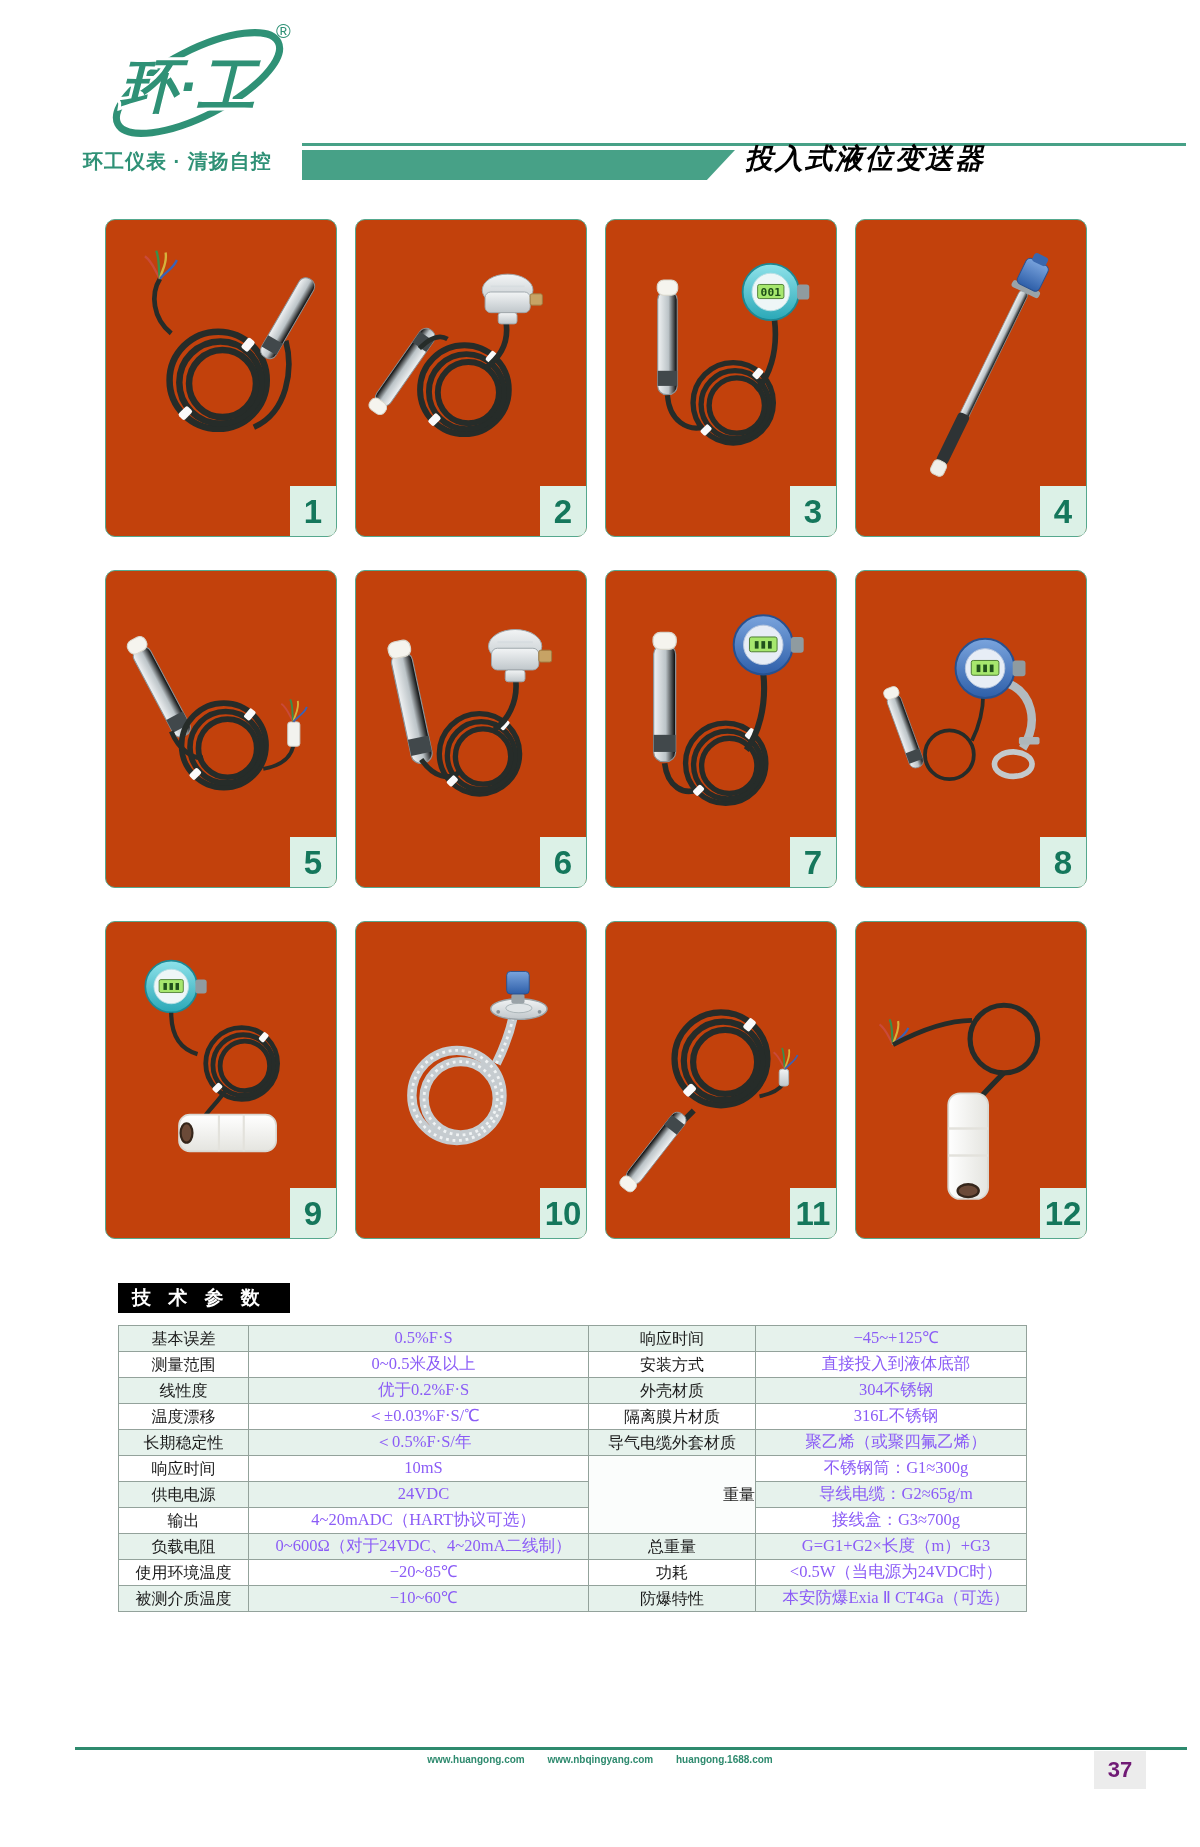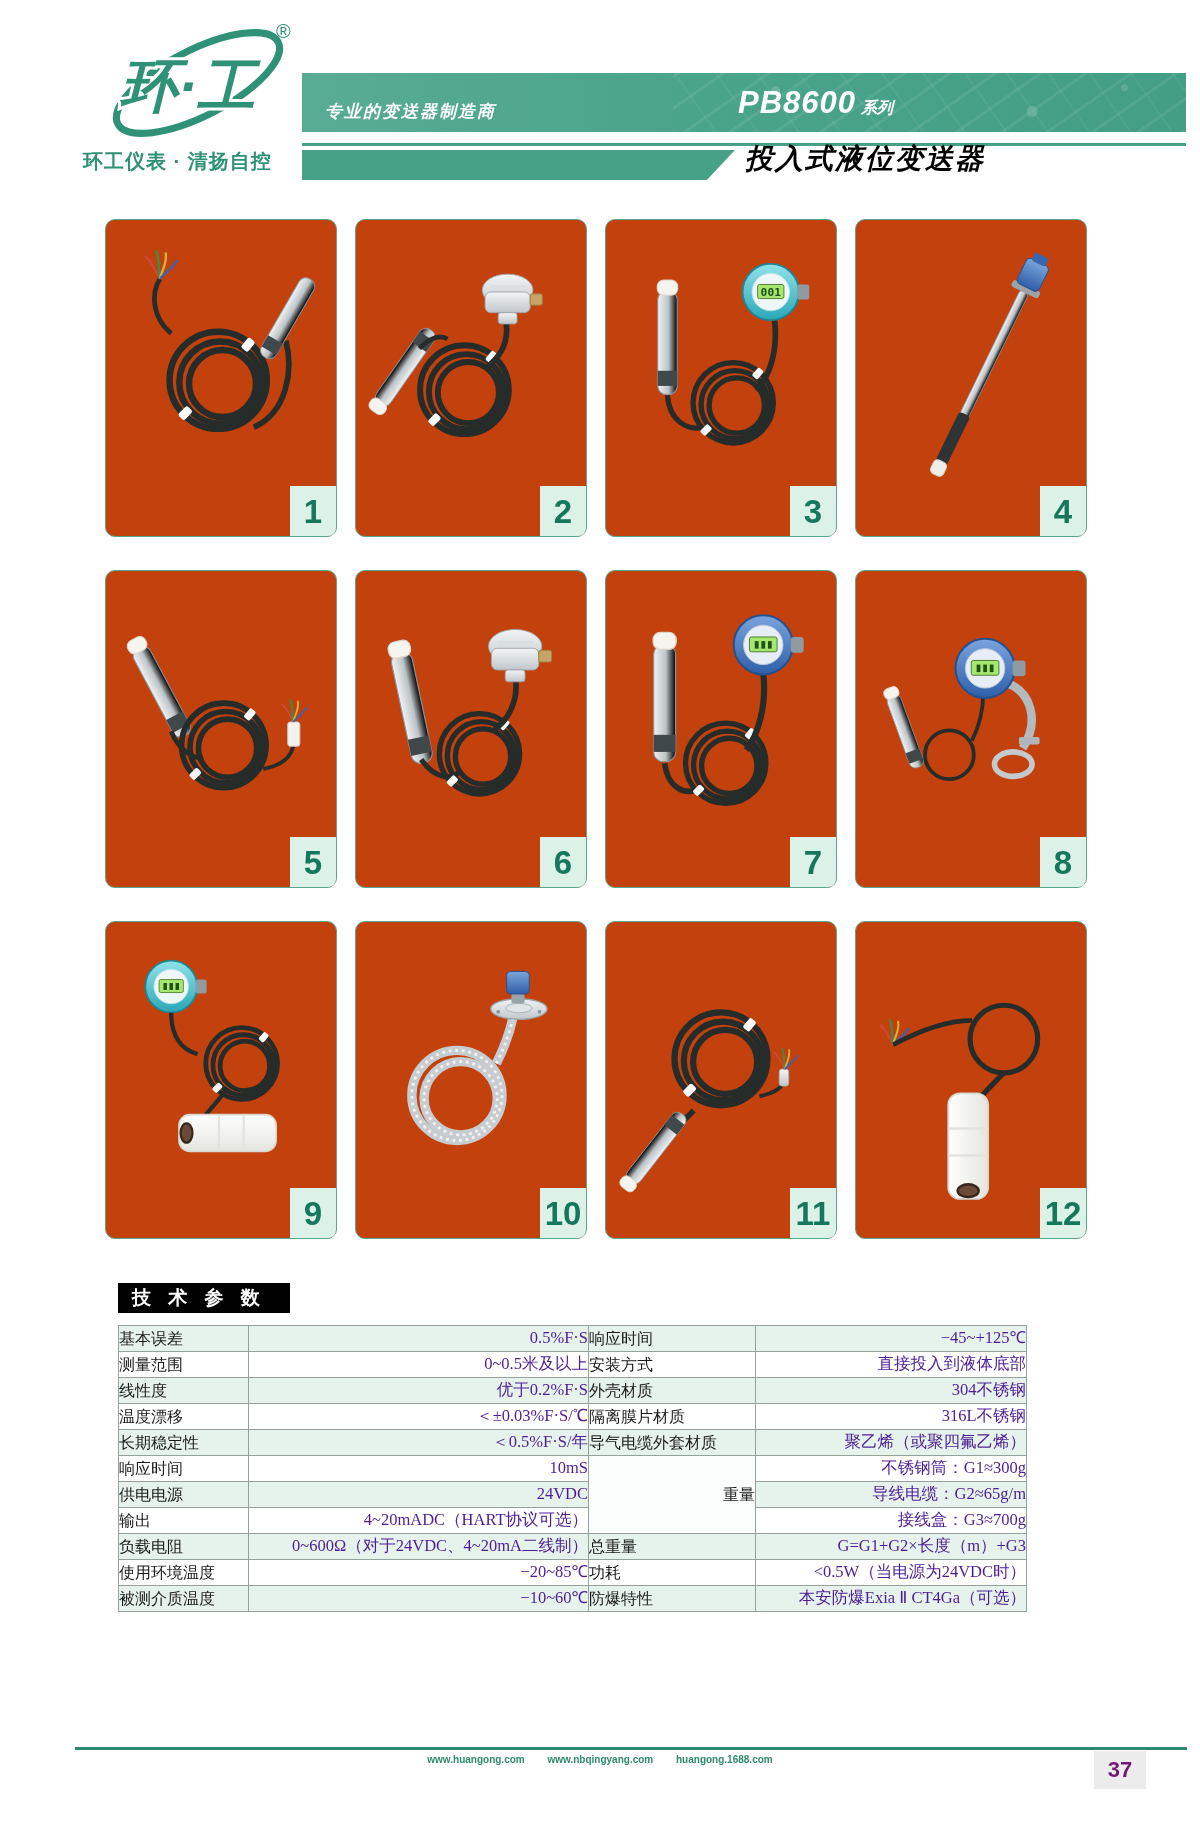--- a/index.html
+++ b/index.html
@@ -42,23 +42,23 @@
 
   
   .spec-title{position:absolute;left:118px;top:1283px;width:172px;height:30px;background:#000000;
               color:#fff;font-size:19px;font-weight:bold;letter-spacing:6px;line-height:30px;
               padding-left:14px;box-sizing:border-box;white-space:nowrap;}
   table.spec{position:absolute;left:118px;top:1325px;width:908px;border-collapse:collapse;
              table-layout:fixed;}
   table.spec td{border:1px solid #93a29b;height:25px;padding:0;font-size:16px;line-height:1.1;
                 overflow:hidden;white-space:nowrap;}
   table.spec tr:nth-child(odd) td{background:#e6f2ec;}
-  table.spec td.lab{font-family:"Liberation Sans",sans-serif;color:#1a1a1a;}
-  table.spec td.val{text-align:right;padding-left:10px;font-family:"Liberation Serif",serif;
-                    font-size:16.5px;color:#4c1d95;}
+  table.spec td.lab{text-align:center;font-family:"Liberation Sans",sans-serif;color:#1a1a1a;}
+  table.spec td.val{text-align:center;padding-left:10px;font-family:"Liberation Serif",serif;
+                    font-size:16.5px;color:#8b5cf6;}
   table.spec td.merge{background:#fbfdfc !important;text-align:right;font-family:Liberation Serif, serif;}
   col.c1{width:130px;} col.c2{width:340px;} col.c3{width:167px;} col.c4{width:271px;}
 
   
   .foot-rule{position:absolute;left:75px;top:1747px;width:1112px;height:2.5px;background:#2e8a6e;}
   .foot-urls{position:absolute;left:0;top:1754px;width:1200px;text-align:center;color:#2e8a6e;
              font-size:10px;font-weight:bold;}
   .foot-urls span{margin:0 10px;}
   .page-num{position:absolute;left:1094px;top:1751px;width:52px;height:38px;background:#ececec;
             display:flex;align-items:center;justify-content:center;font-size:22px;font-weight:bold;
@@ -155,27 +155,20 @@
 
   <div class="logo-block">
     <svg width="230" height="145" viewBox="0 0 230 145">
       <ellipse cx="118" cy="75" rx="90" ry="33" fill="none" stroke="#2f9176" stroke-width="7" transform="rotate(-27 118 75)"></ellipse>
       <text x="40" y="98" font-size="58" font-weight="bold" font-style="italic" fill="#2f9176" stroke="#ffffff" stroke-width="6" paint-order="stroke" font-family="Liberation Sans, sans-serif">环·工</text>
       <text x="196" y="30" font-size="20" fill="#2f9176" font-family="Liberation Sans, sans-serif">®</text>
     </svg>
   </div>
   <div class="logo-sub">环工仪表 · 清扬自控</div>
 
-  <div class="banner">
-    <div class="circuit"></div>
-    <div class="tagline">专业的变送器制造商</div>
-    <div class="series-wrap">
-      <span class="series-code">PB8600</span><span class="series-suffix">系列</span>
-    </div>
-  </div>
   <div class="banner-rule"></div>
   <div class="trapezoid"></div>
   <div class="product-title">投入式液位变送器</div>
 
   <div class="grid">
 
     <div class="card">
       <svg class="photo" width="216" height="282" viewBox="0 0 230 300">
         <path d="M62,112 C42,96 40,70 50,54" fill="none" stroke="#262c29" stroke-width="5"></path>
         <use href="#wires" transform="translate(50,54)"></use>

